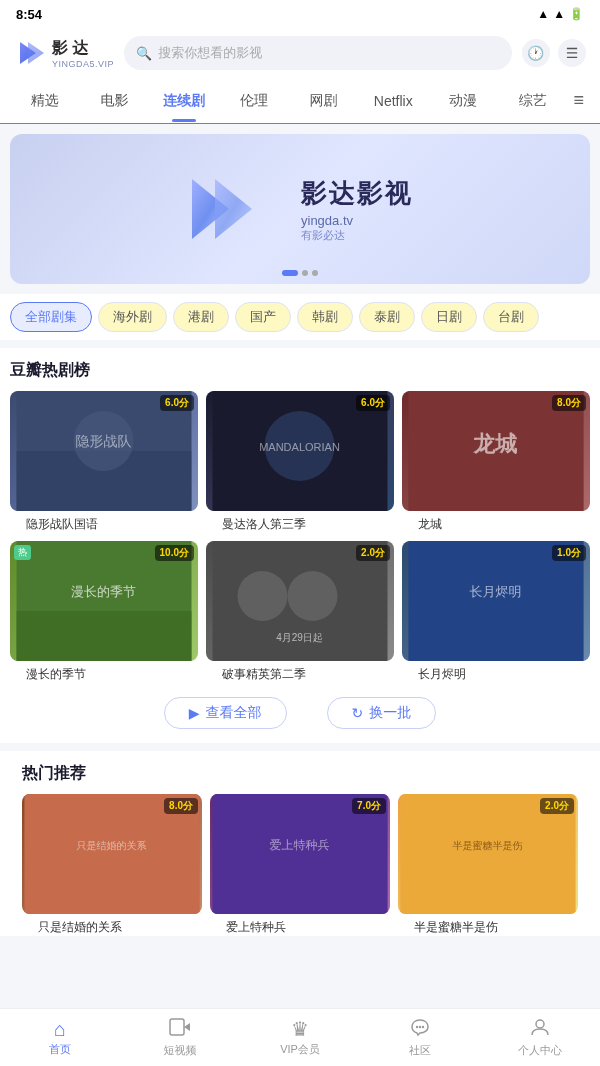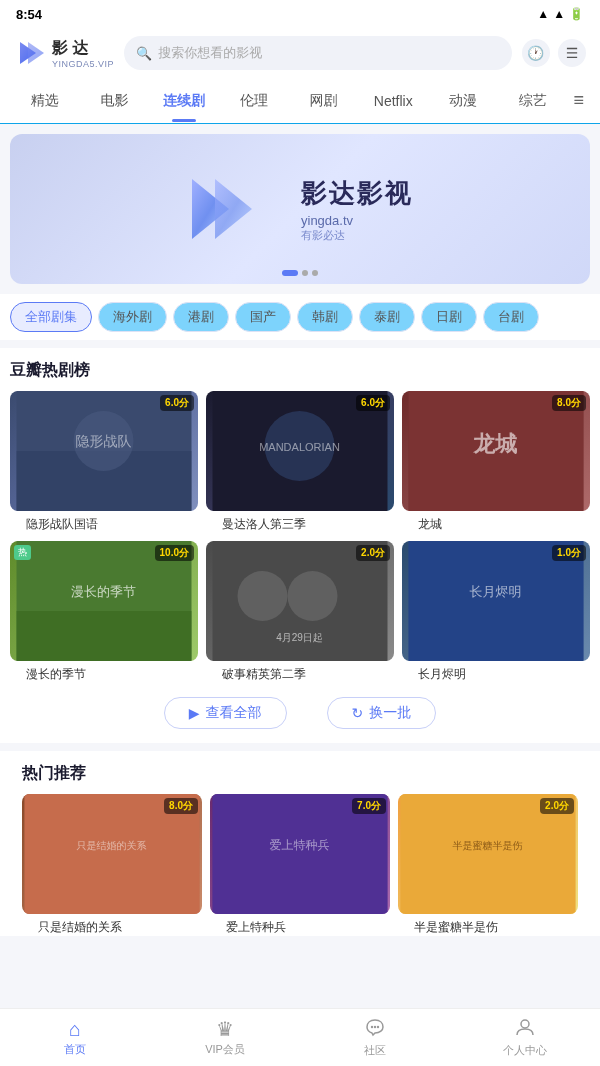--- a/index.html
+++ b/index.html
@@ -123,21 +123,21 @@
       background: #fff;
     }
     .filter-tags::-webkit-scrollbar { display: none; }
     .filter-tag {
       padding: 5px 14px;
       border-radius: 16px;
       font-size: 13px;
       white-space: nowrap;
       border: 1px solid #dde2f5;
       color: #555;
-      background: #7dd3fc;
+      background: #fef9c3;
       cursor: pointer;
     }
     .filter-tag.active {
       background: #e8ecff;
       color: #5b7af5;
       border-color: #5b7af5;
     }
 
     
     .section { padding: 12px 10px 0; }
@@ -508,20 +508,29 @@
   </div>
 
 </div>
 
 <div class="bottom-nav">
   <div class="bottom-nav-item active">
     <span class="bottom-nav-icon">⌂</span>
     <span class="bottom-nav-label">首页</span>
   </div>
   <div class="bottom-nav-item">
+    <span class="bottom-nav-icon">
+      <svg width="22" height="20" viewBox="0 0 22 20" fill="none">
+        <rect x="1" y="2" width="14" height="16" rx="2" stroke="#999" stroke-width="1.5" fill="none"></rect>
+        <polygon points="15,10 21,6 21,14" fill="#999"></polygon>
+      </svg>
+    </span>
+    <span class="bottom-nav-label">短视频</span>
+  </div>
+  <div class="bottom-nav-item">
     <span class="bottom-nav-icon">♛</span>
     <span class="bottom-nav-label">VIP会员</span>
   </div>
   <div class="bottom-nav-item">
     <span class="bottom-nav-icon">
       <svg width="22" height="20" viewBox="0 0 22 20" fill="none">
         <path d="M11 3 C6 3 3 6 3 10 C3 13 5 15 8 16 L9 18 L11 16 C16 16 19 13 19 10 C19 6 16 3 11 3Z" stroke="#999" stroke-width="1.5" fill="none"></path>
         <circle cx="8" cy="10" r="1.2" fill="#999"></circle>
         <circle cx="11" cy="10" r="1.2" fill="#999"></circle>
         <circle cx="14" cy="10" r="1.2" fill="#999"></circle>

